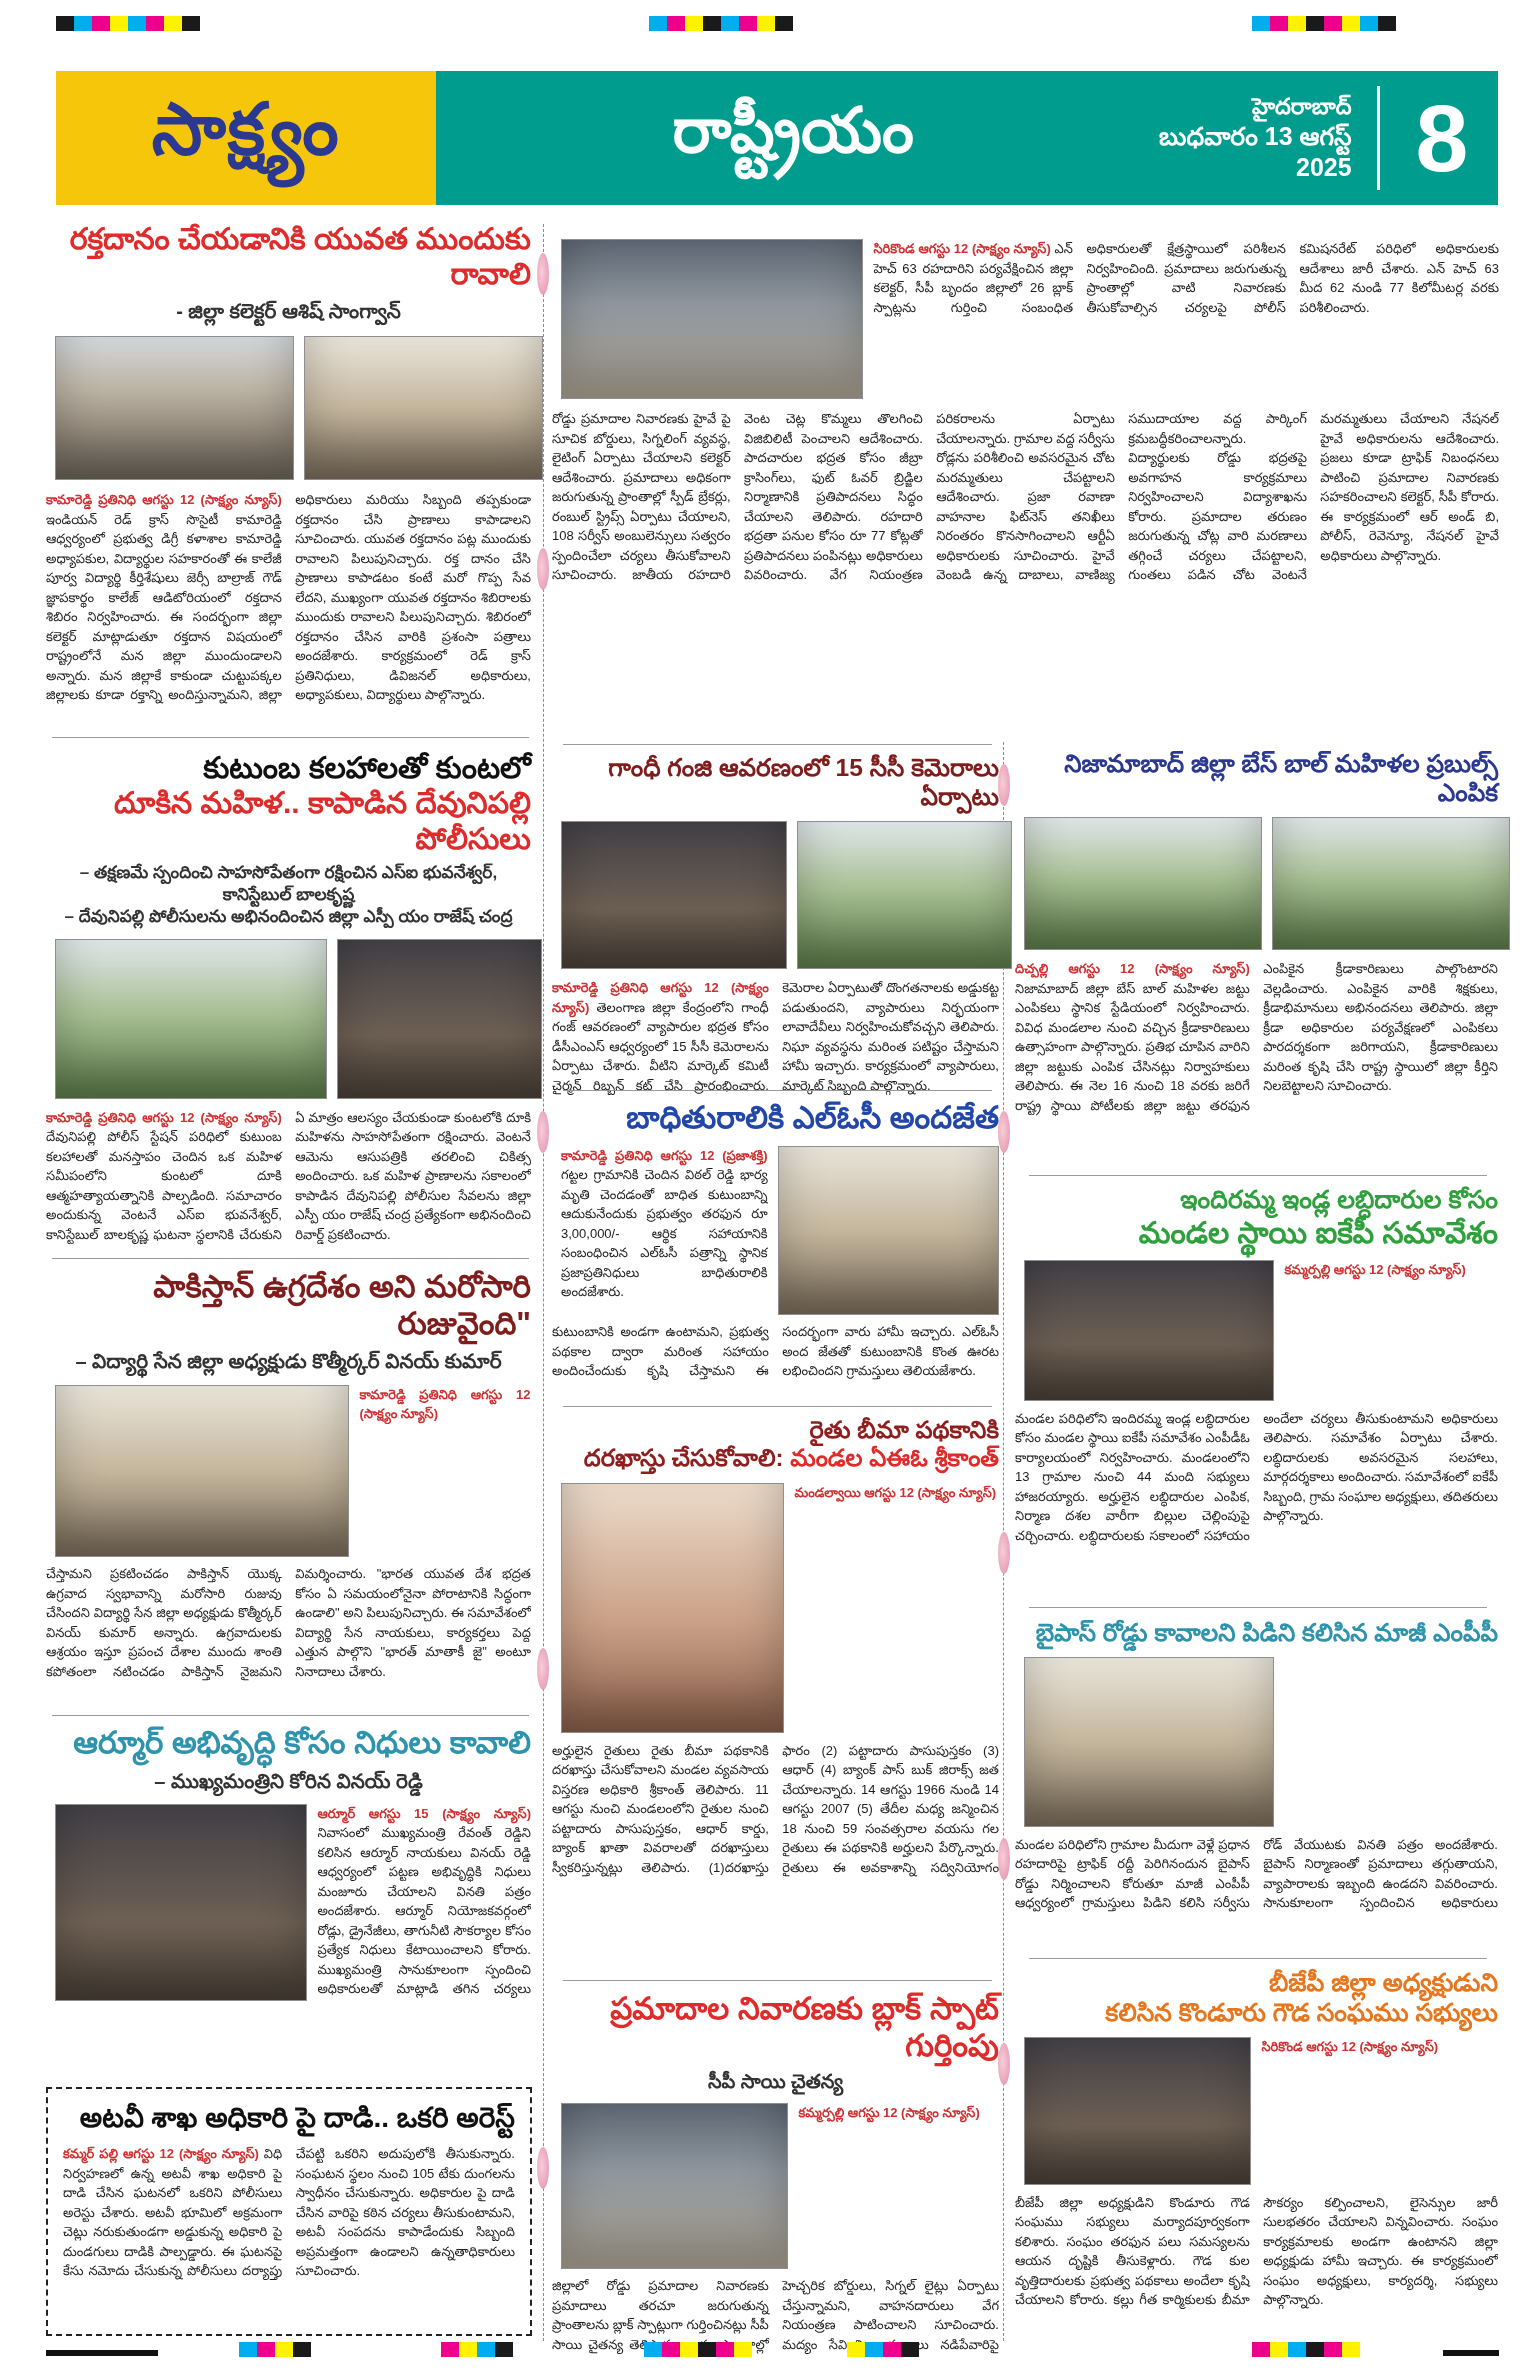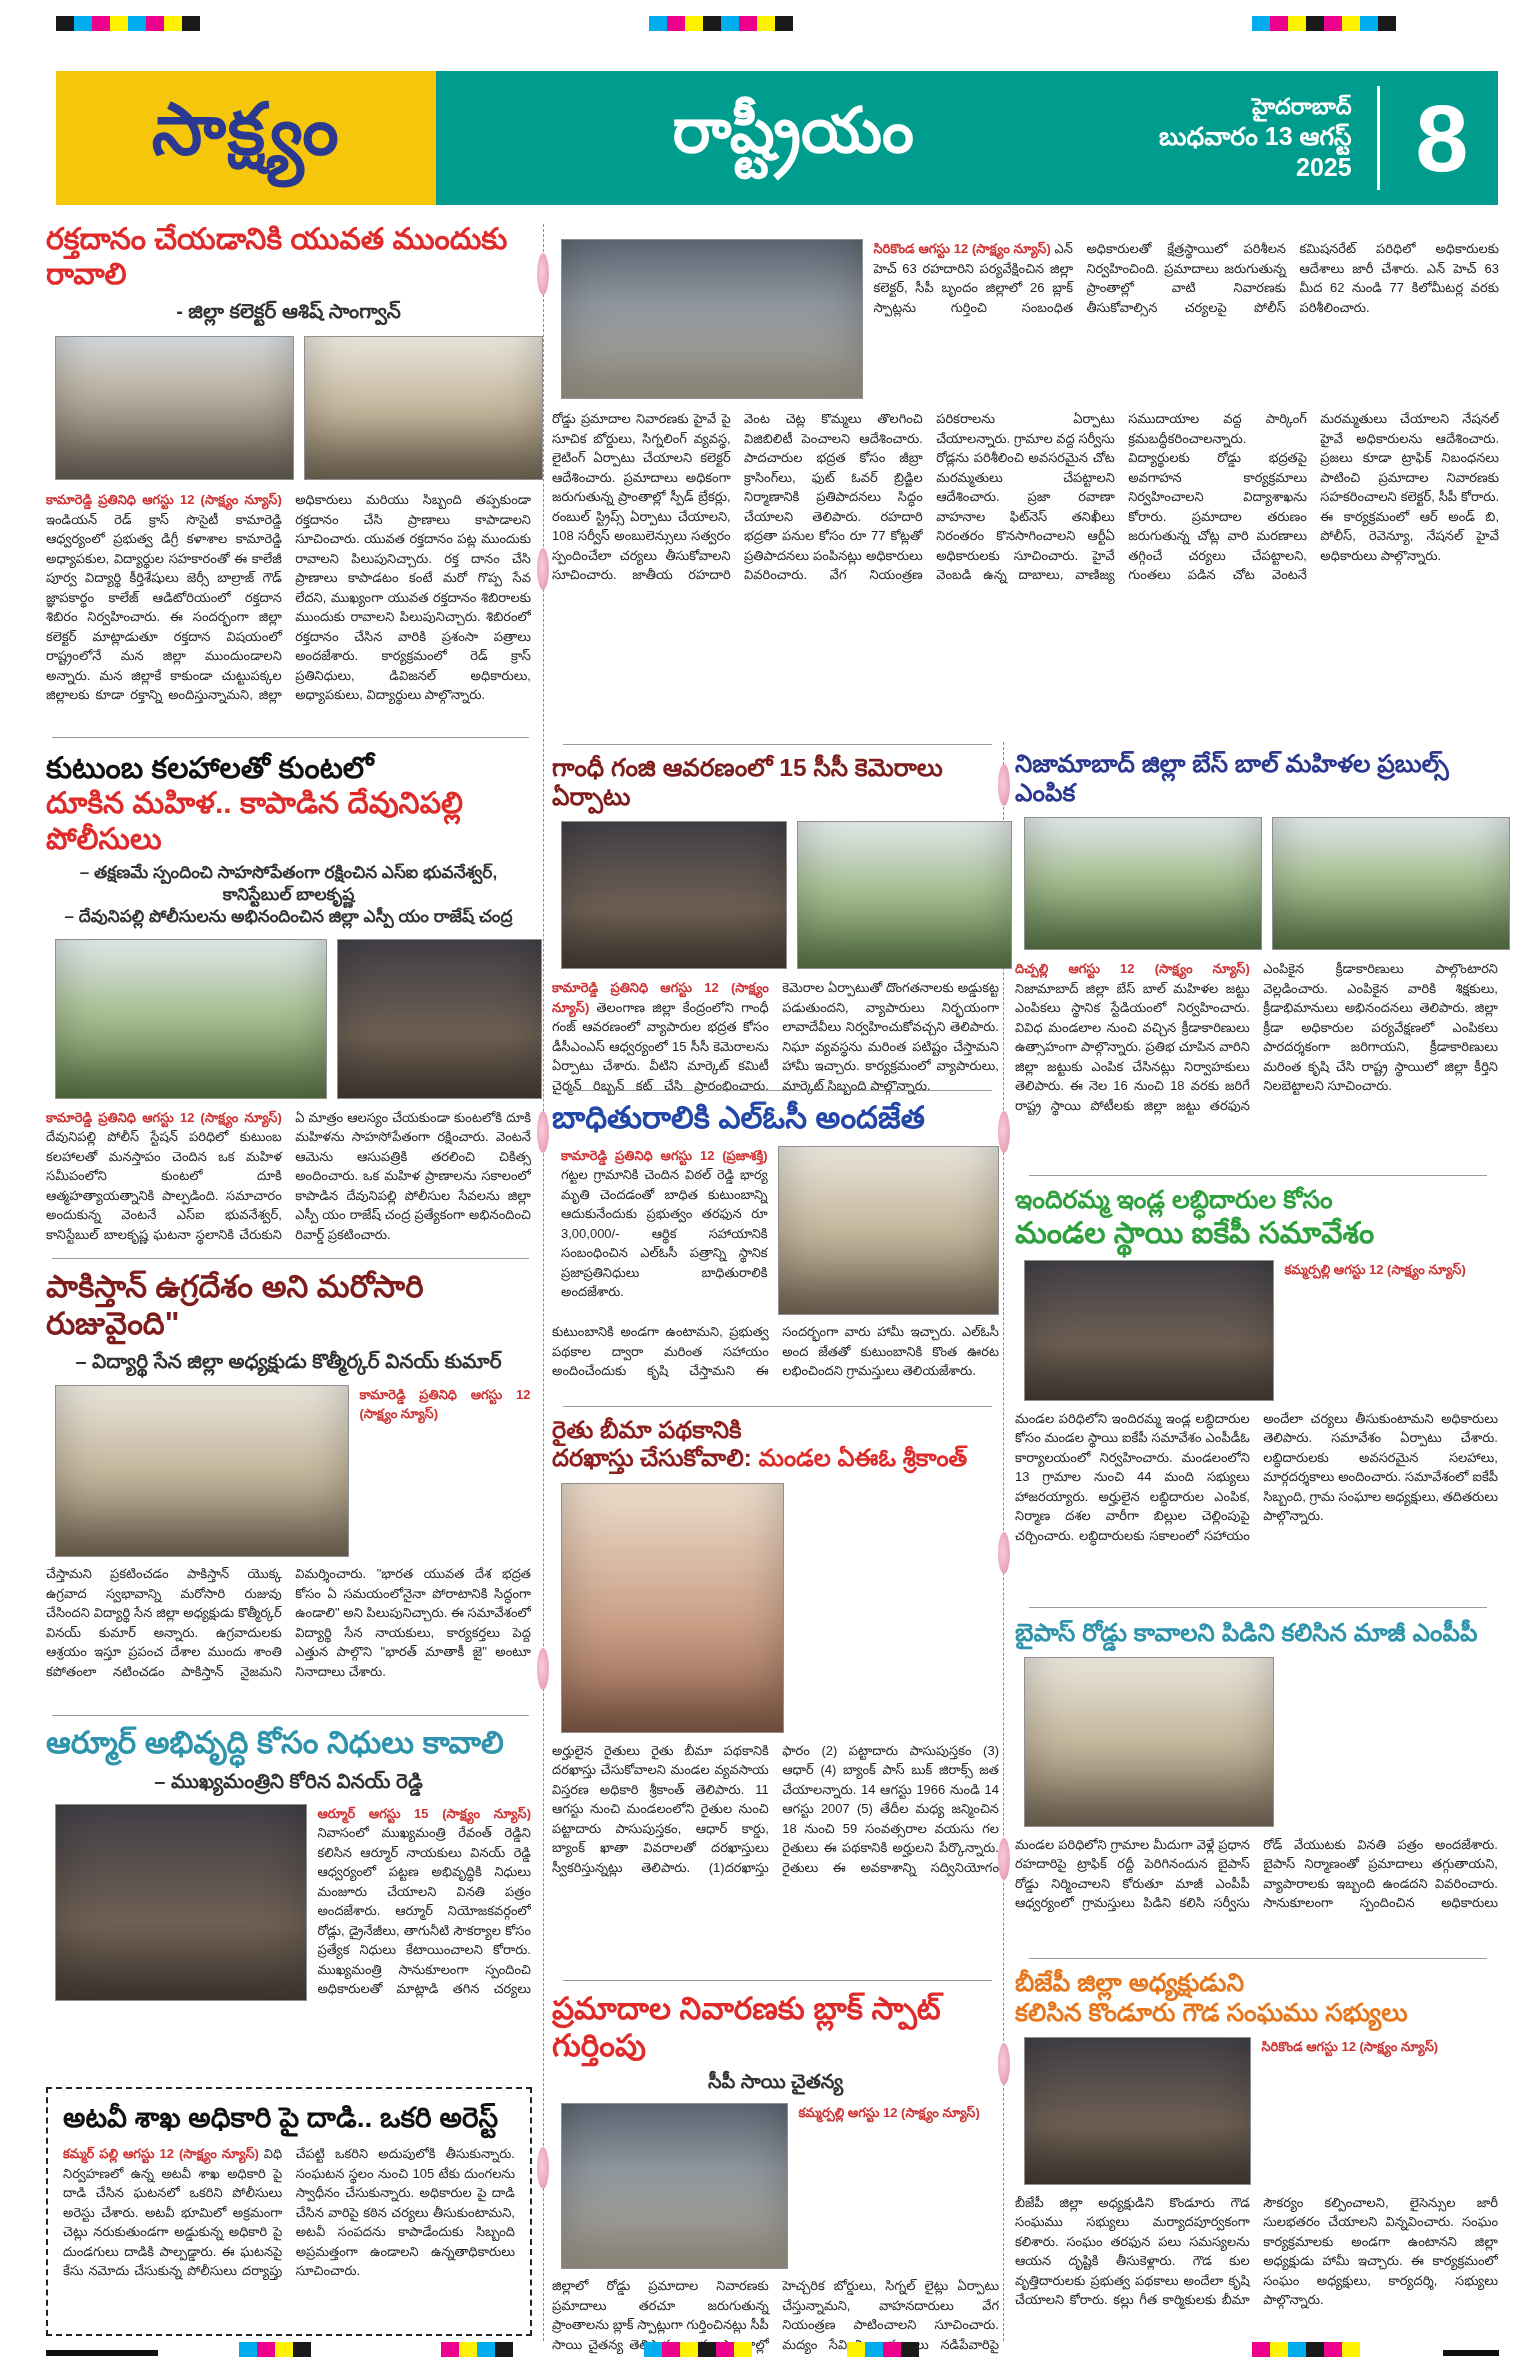--- a/index.html
+++ b/index.html
@@ -21,21 +21,21 @@
   
   .regbar{position:absolute;display:flex;height:15px;}
   .regbar i{display:block;width:18px;height:15px;}
   .dashmark{position:absolute;height:6px;background:#111;}
   
   .vsep{position:absolute;width:0;border-left:1.5px dashed #8a8a8a;}
   .hr{position:absolute;height:0;border-top:0.7px solid #9a9a9a;}
   .foldmark{position:absolute;width:12px;height:42px;border-radius:50%;
     background:radial-gradient(ellipse at 40% 45%, #f7cdd8 0%, #eba8bd 60%, #df8da8 100%);}
   
-  .hl{font-weight:bold;text-align:left;line-height:1.18;}
+  .hl{font-weight:bold;text-align:right;line-height:1.18;}
   .sub{font-weight:bold;text-align:center;color:#333;line-height:1.3;}
   .body-text{font-size:13px;line-height:1.5;text-align:justify;color:#1b1b1b;overflow:hidden;}
   .cols2{column-count:2;column-gap:13.4px;}
   .cols3{column-count:3;column-gap:13.4px;}
   .cols5{column-count:5;column-gap:13.4px;}
   .byline{color:#d03030;font-weight:bold;}
   .row{display:flex;gap:10.4px;padding-left:9px;}
   .photo{border:0.7px solid #8f8f8f;flex:none;box-shadow:inset 0 -30px 45px rgba(0,0,0,.25);}
   .ph-a{background:linear-gradient(180deg,#d4d8dd 0%,#bdb5a6 35%,#93887a 70%,#6e675c 100%);}
   .ph-b{background:linear-gradient(180deg,#e0e7ea 0%,#a9c095 45%,#60804b 100%);}
@@ -224,20 +224,23 @@
 
   <div class="hr" style="left:563px;top:1406px;width:429px"></div>
 
   <section class="abs" style="left:552px;top:1416px;width:447px">
     <div class="hl c-dred" style="font-size:24px">రైతు బీమా పథకానికి</div>
     <div class="hl" style="font-size:24px">
       <span class="c-dred">దరఖాస్తు చేసుకోవాలి: </span><span class="c-red">మండల ఏఈఓ శ్రీకాంత్</span>
     </div>
     <div class="row" style="margin-top:10.4px">
       <div class="photo ph-f" style="width:221px;height:248px"></div>
+      <div class="body-text" style="width:216px;height:248px">
+        <span class="byline">మండల్వాయి ఆగస్టు 12 (సాక్ష్యం న్యూస్)</span>
+      </div>
     </div>
     <div class="body-text cols2" style="margin-top:7.5px;height:149px">
       <span>అర్హులైన రైతులు రైతు బీమా పథకానికి దరఖాస్తు చేసుకోవాలని మండల వ్యవసాయ విస్తరణ అధికారి శ్రీకాంత్ తెలిపారు. 11 ఆగస్టు నుంచి మండలంలోని రైతుల నుంచి పట్టాదారు పాసుపుస్తకం, ఆధార్ కార్డు, బ్యాంక్ ఖాతా వివరాలతో దరఖాస్తులు స్వీకరిస్తున్నట్లు తెలిపారు. (1)దరఖాస్తు ఫారం (2) పట్టాదారు పాసుపుస్తకం (3) ఆధార్ (4) బ్యాంక్ పాస్ బుక్ జిరాక్స్ జత చేయాలన్నారు. 14 ఆగస్టు 1966 నుండి 14 ఆగస్టు 2007 (5) తేదీల మధ్య జన్మించిన 18 నుంచి 59 సంవత్సరాల వయసు గల రైతులు ఈ పథకానికి అర్హులని పేర్కొన్నారు. రైతులు ఈ అవకాశాన్ని సద్వినియోగం చేసుకోవాలని, వివరాలకు మండల వ్యవసాయ కార్యాలయంలో సంప్రదించాలని సూచించారు.</span>
     </div>
   </section>
 
   <div class="hr" style="left:563px;top:1980px;width:429px"></div>
 
   <section class="abs" style="left:552px;top:1991px;width:447px">
     <div class="hl c-red" style="font-size:31px">ప్రమాదాల నివారణకు బ్లాక్ స్పాట్ గుర్తింపు</div>

